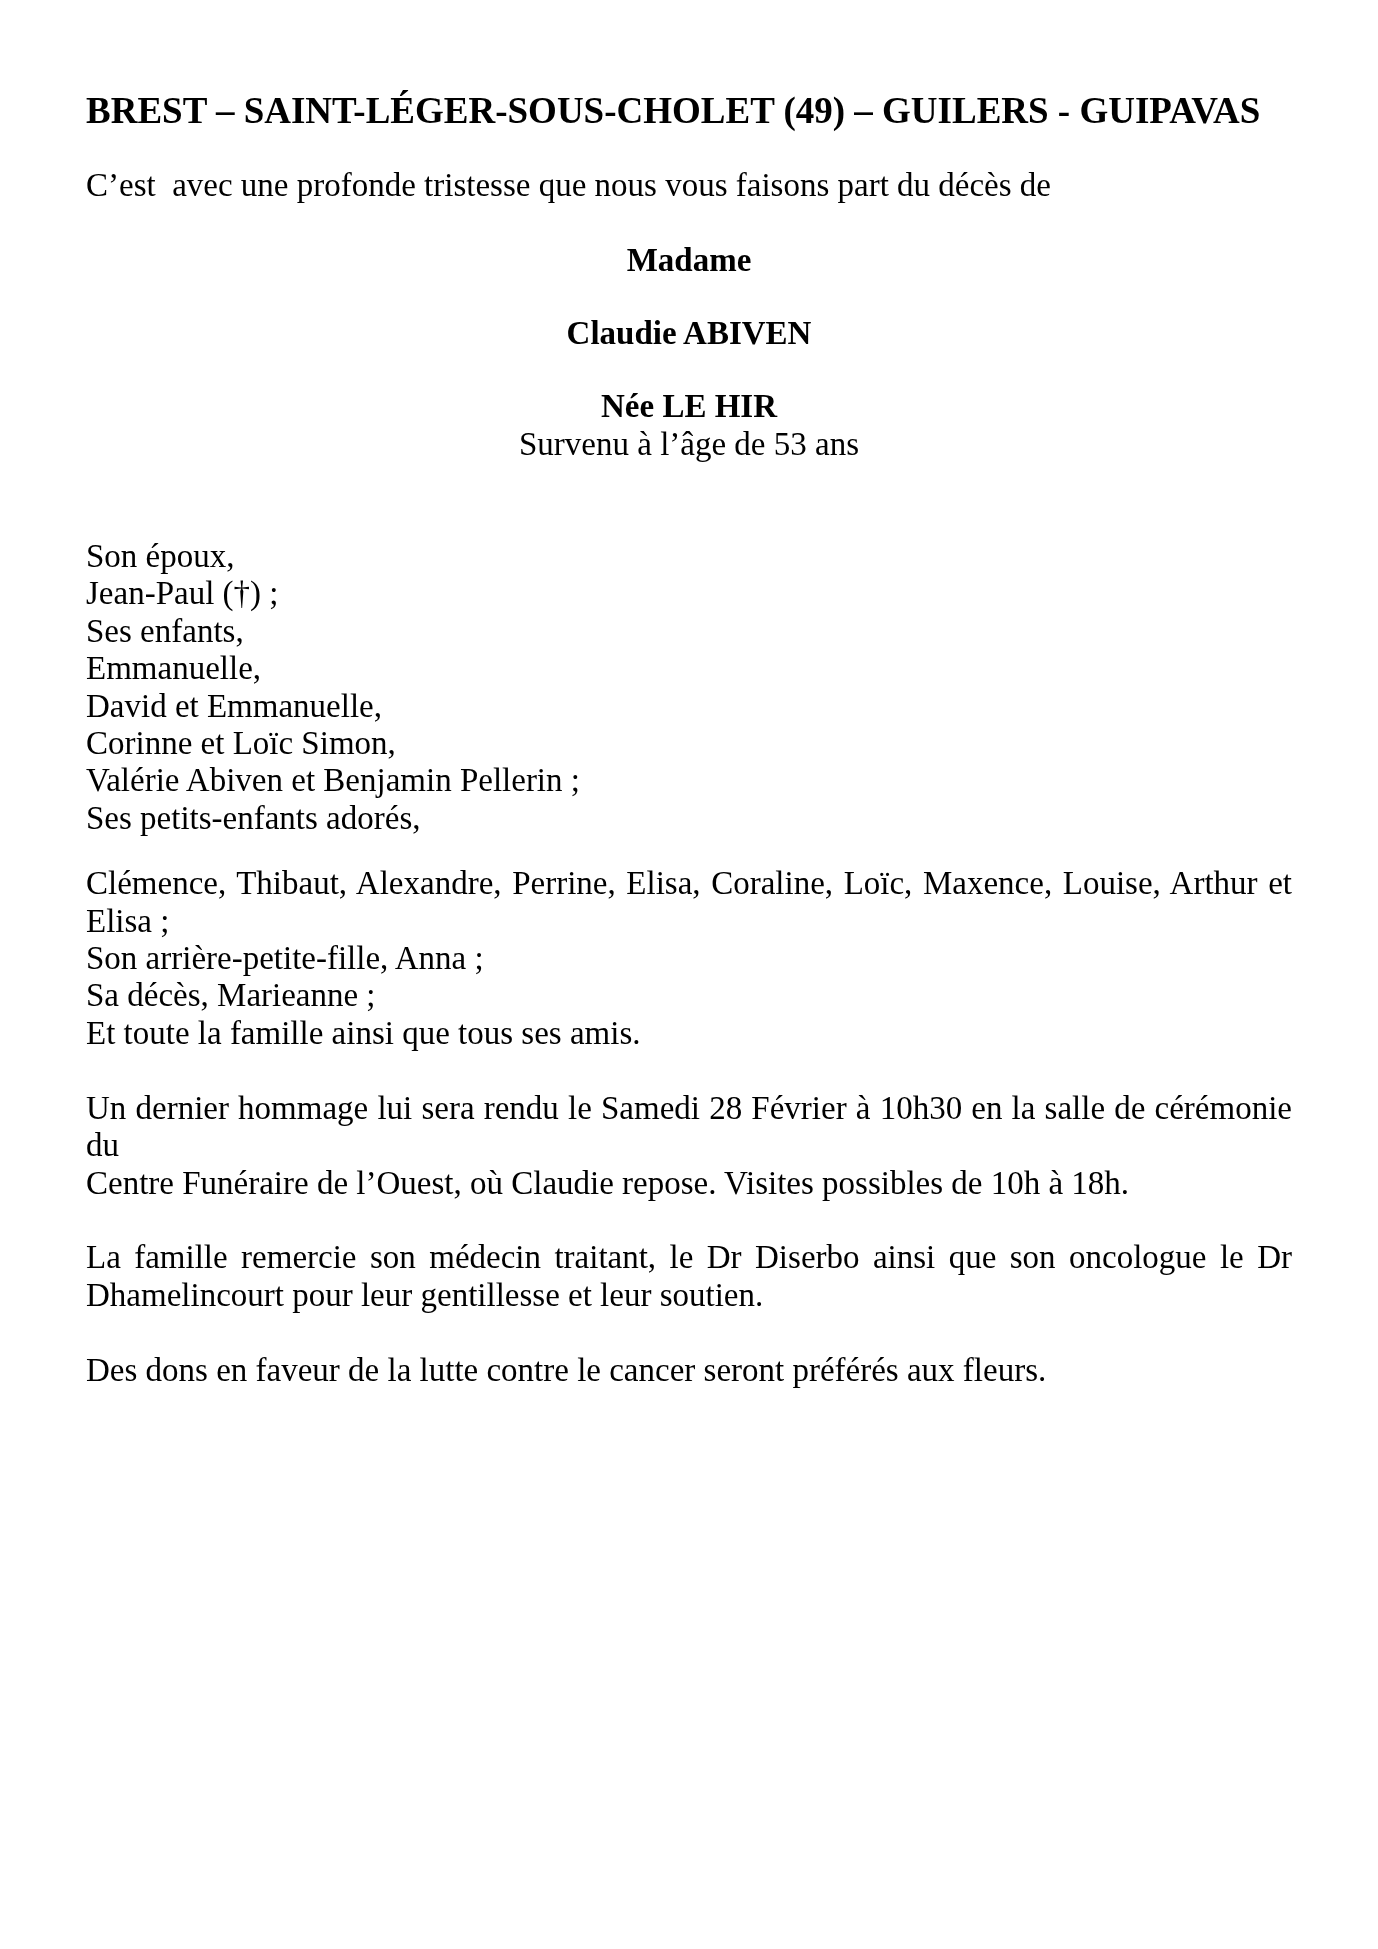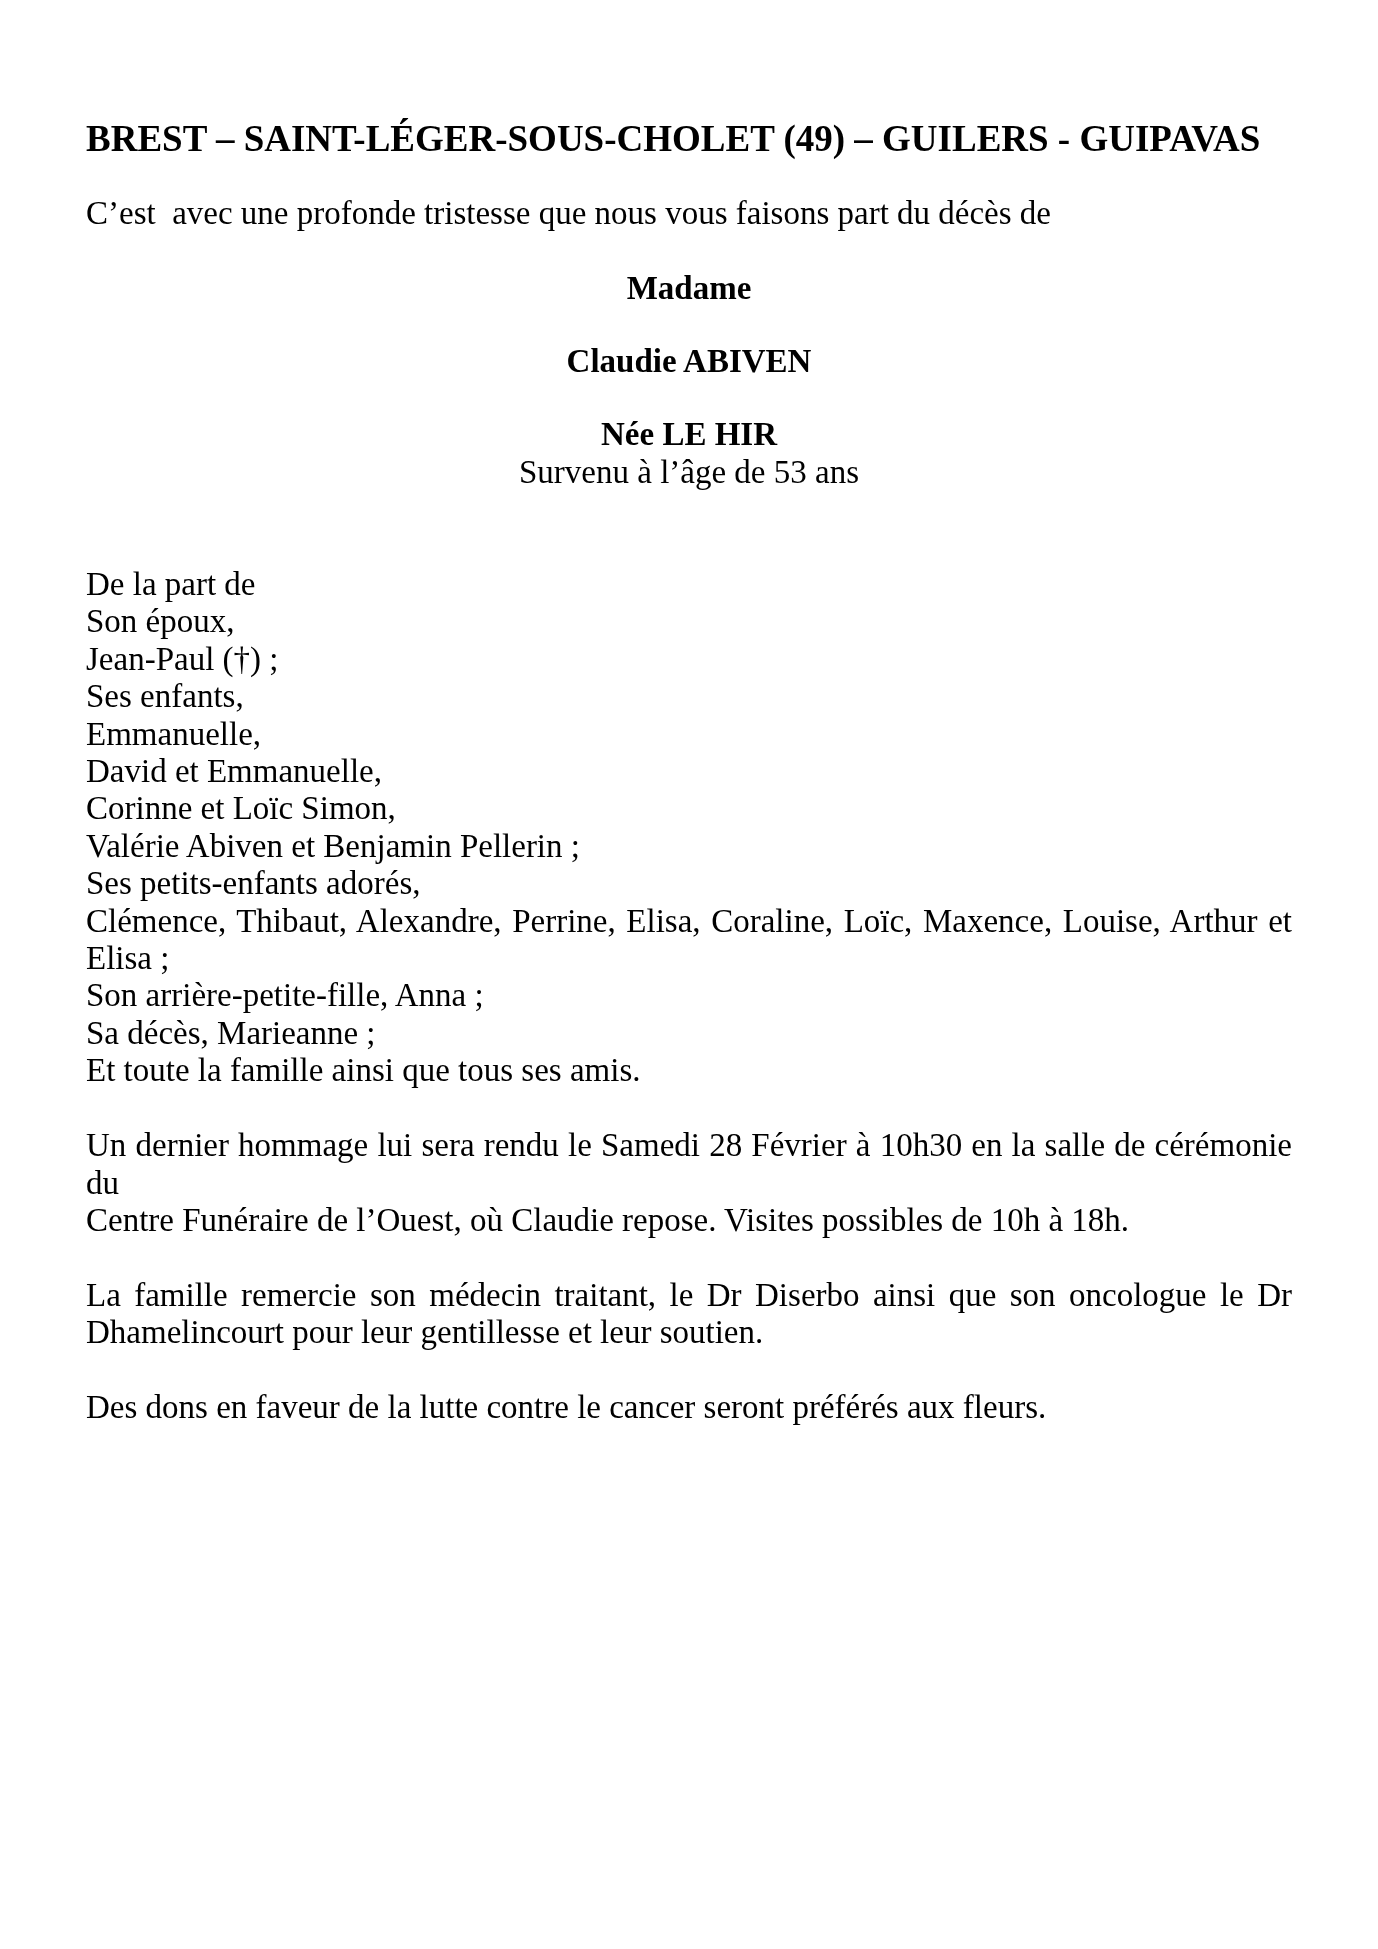--- a/index.html
+++ b/index.html
@@ -8,21 +8,21 @@
     height: 1949px;
     background: #ffffff;
     color: #000000;
     font-family: "Liberation Serif", "DejaVu Serif", serif;
     overflow: hidden;
   }
   .page {
     box-sizing: border-box;
     width: 1378px;
     height: 1665px;
-    padding: 120px 86px 0 86px;
+    padding: 92px 86px 0 86px;
     font-size: 33px;
     line-height: 37.4px;
   }
   .title {
     margin: 0;
     font-size: 37px;
     font-weight: bold;
     line-height: 37.4px;
     white-space: nowrap;
   }
@@ -35,40 +35,40 @@
     text-align: center;
   }
   .honoree .bold-line { font-weight: bold; margin-top: 36px; }
   .family { margin-top: 74.8px; }
   .para   { margin-top: 37.4px; }
   .line { min-height: 37.4px; }
   
   .line.fill {
     text-align: justify;
     text-align-last: justify;
+    margin-top: 28px;
   }
 </style>
 </head>
 <body>
 
 <div class="page">
 
   <h1 class="title">BREST – SAINT-LÉGER-SOUS-CHOLET (49) – GUILERS - GUIPAVAS</h1>
 
   <p class="intro">C’est  avec une profonde tristesse que nous vous faisons part du décès de</p>
 
   <div class="honoree">
     <div class="line bold-line">Madame</div>
     <div class="line bold-line">Claudie ABIVEN</div>
     <div class="line bold-line">Née LE HIR</div>
     <div class="line">Survenu à l’âge de 53 ans</div>
   </div>
 
   <div class="family">
-      <div class="line">De la part de</div>
       <div class="line">Son époux,</div>
       <div class="line">Jean-Paul (†) ;</div>
       <div class="line">Ses enfants,</div>
       <div class="line">Emmanuelle,</div>
       <div class="line">David et Emmanuelle,</div>
       <div class="line">Corinne et Loïc Simon,</div>
       <div class="line">Valérie Abiven et Benjamin Pellerin ;</div>
       <div class="line">Ses petits-enfants adorés,</div>
       <div class="line fill">Clémence, Thibaut, Alexandre, Perrine, Elisa, Coraline, Loïc, Maxence, Louise, Arthur et</div>
       <div class="line">Elisa ;</div>

